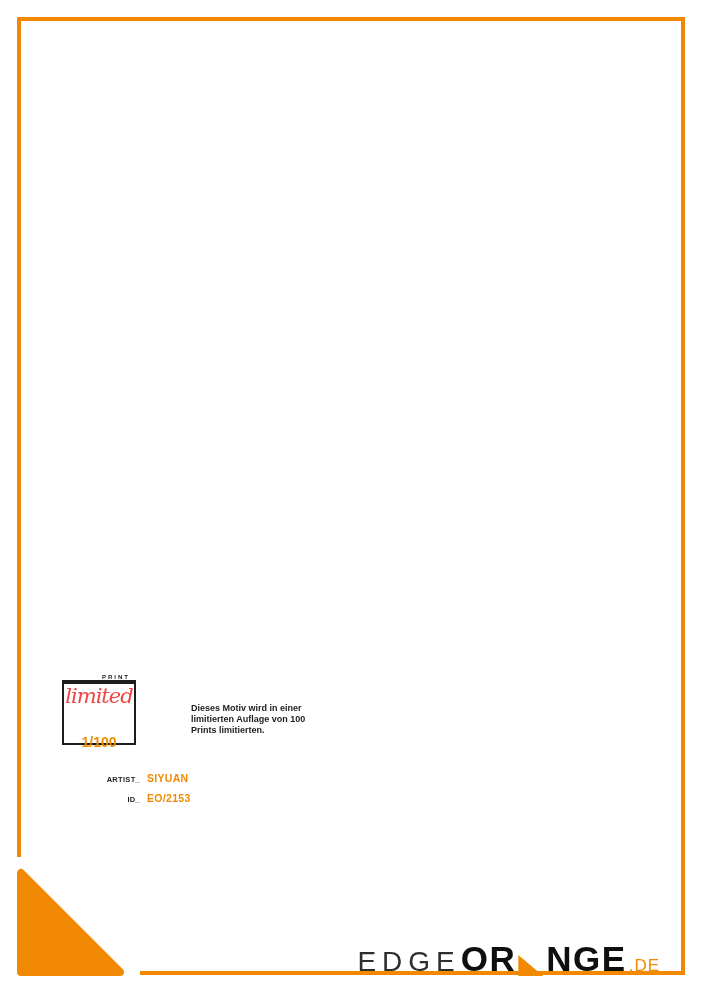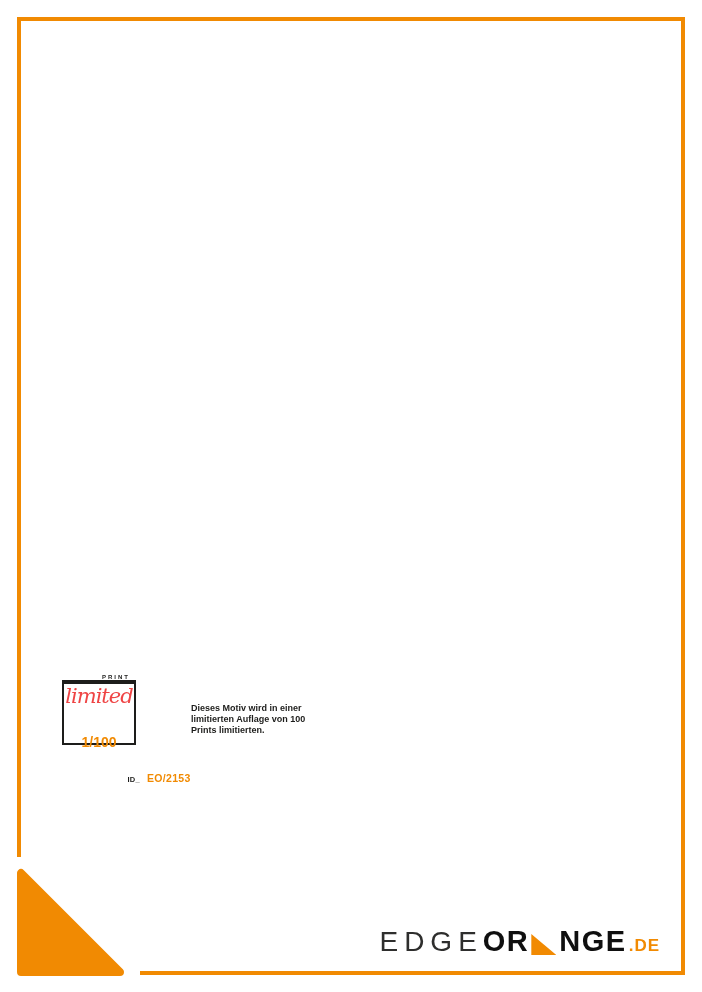--- a/index.html
+++ b/index.html
@@ -131,38 +131,39 @@
     white-space: nowrap;
   }
   .logo-edge {
     font-size: 28px;
     font-weight: 400;
     letter-spacing: 6px;
     color: #2e2e2d;
     text-align: center;
   }
   .logo-bold {
-    font-size: 29px;
+    font-size: 35px;
     font-weight: bold;
     letter-spacing: 1.5px;
     color: #0f0f0f;
+    margin-top: 14px;
   }
   .logo-triangle {
     width: 25px;
     height: 21px;
     margin: 0 3px 0 2px;
     align-self: flex-end;
     position: relative;
     top: -3px;
     background: #f18a02;
     clip-path: polygon(0 0, 100% 100%, 0 100%);
   }
   .logo-tld {
     font-size: 17px;
-    font-weight: bold;
+    font-weight: normal;
     letter-spacing: 1px;
     color: #f18a02;
     margin-left: 2px;
   }
 </style>
 </head>
 <body>
 
 <div class="page">
 
@@ -184,20 +185,24 @@
   </div>
 
   <div class="description">
     <div>Dieses Motiv wird in einer</div>
     <div>limitierten Auflage von 100</div>
     <div>Prints limitierten.</div>
   </div>
 
   <div class="meta">
     <div class="meta-row">
+      <span class="meta-label">ARTIST_</span>
+      <span class="meta-value">SIYUAN</span>
+    </div>
+    <div class="meta-row">
       <span class="meta-label">ID_</span>
       <span class="meta-value">EO/2153</span>
     </div>
   </div>
 
   <div class="logo">
     <span class="logo-edge">EDGE</span>
     <span class="logo-bold">OR</span>
     <span class="logo-triangle"></span>
     <span class="logo-bold">NGE</span>

